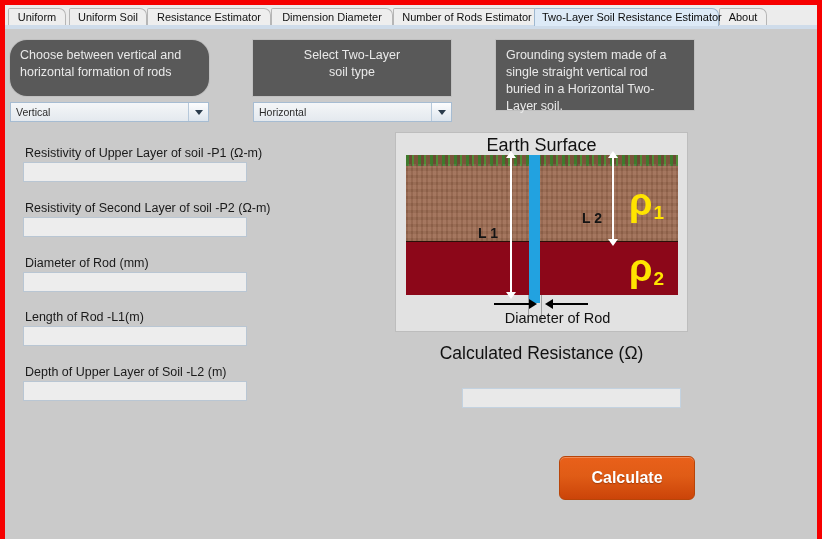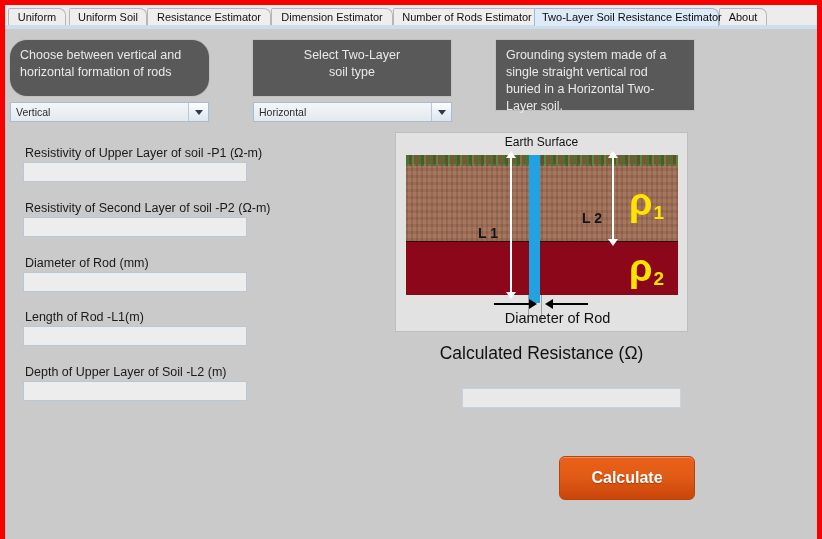--- a/index.html
+++ b/index.html
@@ -145,21 +145,21 @@
     position: absolute;
     background: #e2e2e2;
     border: 1px solid #bdbdbd;
     overflow: hidden;
   }
   #diagram-title {
     position: absolute;
     width: 100%;
     text-align: center;
     top: 2px;
-    font-size: 12px;
+    font-size: 18px;
     color: #111;
     font-family: "Liberation Sans", sans-serif;
   }
   #soil-box {
     position: absolute;
     left: 10px; top: 22px;
     width: 272px; height: 140px;
   }
   .soil-upper {
     position: absolute; left: 0; top: 0;
@@ -327,21 +327,21 @@
 </style>
 </head>
 <body>
 
 <div id="app-window">
 
   <div id="tabstrip">
     <div class="tab" id="tab-0" style="left: 3px; width: 58px;">Uniform</div>
     <div class="tab" id="tab-1" style="left: 64px; width: 78px;">Uniform Soil</div>
     <div class="tab" id="tab-2" style="left: 142px; width: 124px;">Resistance Estimator</div>
-    <div class="tab" id="tab-3" style="left: 266px; width: 122px;">Dimension Estimator</div>
+    <div class="tab" id="tab-3" style="left: 266px; width: 122px;">Dimension Diameter</div>
     <div class="tab" id="tab-4" style="left: 388px; width: 148px;">Number of Rods Estimator</div>
     <div class="tab selected" id="tab-5" style="left: 529px; width: 185px;">Two-Layer Soil Resistance Estimator</div>
     <div class="tab" id="tab-6" style="left: 714px; width: 48px;">About</div>
   </div>
 
   <div id="content">
 
     <div class="caption-box" id="cap-formation" style="left:5px; top:9px; width:199px; height:56px;border-radius:17px;">Choose between vertical and horizontal formation of rods</div>
 
     <div class="caption-box centered" id="cap-soiltype" style="left:248px; top:9px; width:198px; height:56px;">Select Two-Layer<br>soil type</div>

